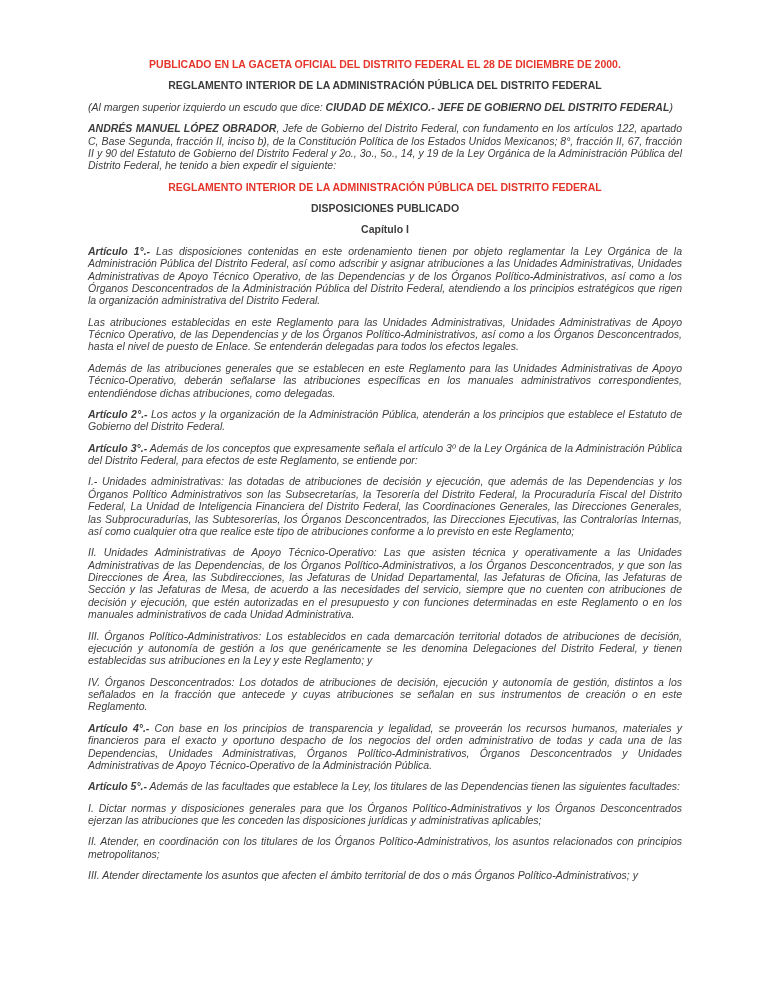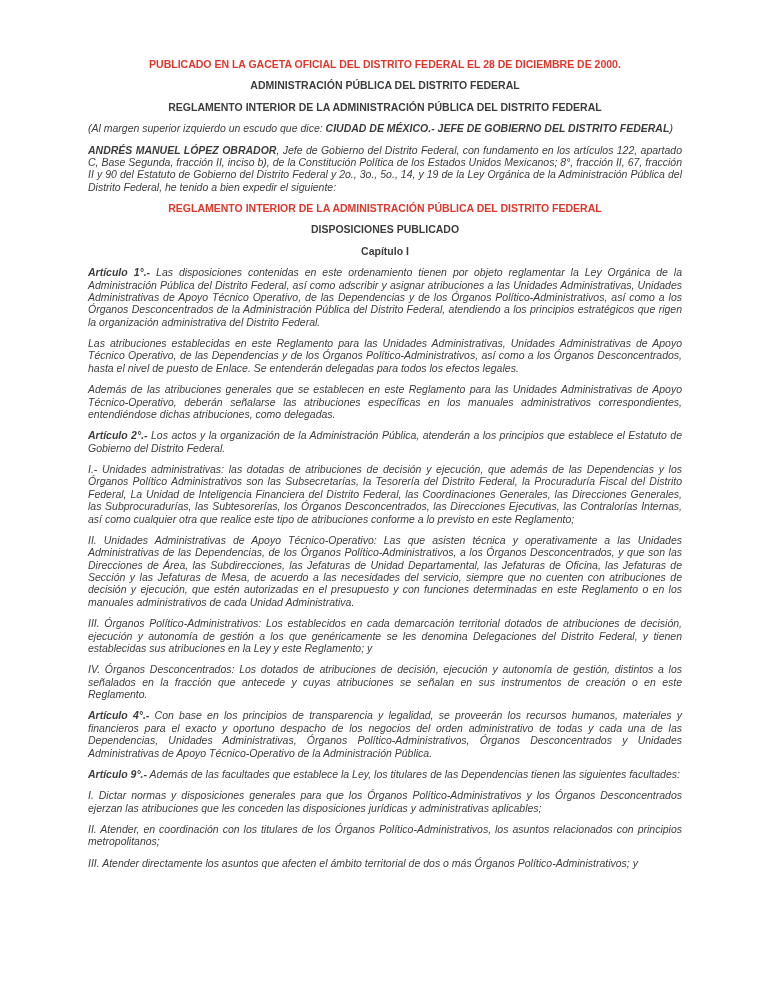--- a/index.html
+++ b/index.html
@@ -29,21 +29,20 @@
   .bold { font-weight: bold; }
   .red { color: #e5352b; }
 </style>
 </head>
 <body>
 
 <div class="page">
 
   <p class="center bold red">PUBLICADO EN LA GACETA OFICIAL DEL DISTRITO FEDERAL EL 28 DE DICIEMBRE DE 2000.</p>
 
-  <p class="center bold">ADMINISTRACIÓN PÚBLICA DEL DISTRITO FEDERAL</p>
 
   <p class="center bold">REGLAMENTO INTERIOR DE LA ADMINISTRACIÓN PÚBLICA DEL DISTRITO FEDERAL</p>
 
   <p class="justify"><span>(Al margen superior izquierdo un escudo que dice: </span><span class="bold">CIUDAD DE MÉXICO.- JEFE DE GOBIERNO DEL DISTRITO FEDERAL</span><span>)</span></p>
 
   <p class="justify"><span class="bold">ANDRÉS MANUEL LÓPEZ OBRADOR</span><span>, Jefe de Gobierno del Distrito Federal, con fundamento en los artículos 122, apartado C, Base Segunda, fracción II, inciso b), de la Constitución Política de los Estados Unidos Mexicanos; 8°, fracción II, 67, fracción II y 90 del Estatuto de Gobierno del Distrito Federal y 2o., 3o., 5o., 14, y 19 de la Ley Orgánica de la Administración Pública del Distrito Federal, he tenido a bien expedir el siguiente:</span></p>
 
   <p class="center bold red">REGLAMENTO INTERIOR DE LA ADMINISTRACIÓN PÚBLICA DEL DISTRITO FEDERAL</p>
 
   <div class="block center bold">
@@ -55,32 +54,33 @@
   </div>
 
   <p class="justify"><span class="bold">Artículo 1°.-</span><span> Las disposiciones contenidas en este ordenamiento tienen por objeto reglamentar la Ley Orgánica de la Administración Pública del Distrito Federal, así como adscribir y asignar atribuciones a las Unidades Administrativas, Unidades Administrativas de Apoyo Técnico Operativo, de las Dependencias y de los Órganos Político-Administrativos, así como a los Órganos Desconcentrados de la Administración Pública del Distrito Federal, atendiendo a los principios estratégicos que rigen la organización administrativa del Distrito Federal.</span></p>
 
   <p class="justify"><span class="bold"></span><span>Las atribuciones establecidas en este Reglamento para las Unidades Administrativas, Unidades Administrativas de Apoyo Técnico Operativo, de las Dependencias y de los Órganos Político-Administrativos, así como a los Órganos Desconcentrados, hasta el nivel de puesto de Enlace. Se entenderán delegadas para todos los efectos legales.</span></p>
 
   <p class="justify"><span class="bold"></span><span>Además de las atribuciones generales que se establecen en este Reglamento para las Unidades Administrativas de Apoyo Técnico-Operativo, deberán señalarse las atribuciones específicas en los manuales administrativos correspondientes, entendiéndose dichas atribuciones, como delegadas.</span></p>
 
   <p class="justify"><span class="bold">Artículo 2°.-</span><span> Los actos y la organización de la Administración Pública, atenderán a los principios que establece el Estatuto de Gobierno del Distrito Federal.</span></p>
 
+  <p class="justify"><span class="bold">Artículo 3°.-</span><span> Además de los conceptos que expresamente señala el artículo 3º de la Ley Orgánica de la Administración Pública del Distrito Federal, para efectos de este Reglamento, se entiende por:</span></p>
 
   <p class="justify"><span class="bold"></span><span>I.- Unidades administrativas: las dotadas de atribuciones de decisión y ejecución, que además de las Dependencias y los Órganos Político Administrativos son las Subsecretarías, la Tesorería del Distrito Federal, la Procuraduría Fiscal del Distrito Federal, La Unidad de Inteligencia Financiera del Distrito Federal, las Coordinaciones Generales, las Direcciones Generales, las Subprocuradurías, las Subtesorerías, los Órganos Desconcentrados, las Direcciones Ejecutivas, las Contralorías Internas, así como cualquier otra que realice este tipo de atribuciones conforme a lo previsto en este Reglamento;</span></p>
 
   <p class="justify"><span class="bold"></span><span>II. Unidades Administrativas de Apoyo Técnico-Operativo: Las que asisten técnica y operativamente a las Unidades Administrativas de las Dependencias, de los Órganos Político-Administrativos, a los Órganos Desconcentrados, y que son las Direcciones de Área, las Subdirecciones, las Jefaturas de Unidad Departamental, las Jefaturas de Oficina, las Jefaturas de Sección y las Jefaturas de Mesa, de acuerdo a las necesidades del servicio, siempre que no cuenten con atribuciones de decisión y ejecución, que estén autorizadas en el presupuesto y con funciones determinadas en este Reglamento o en los manuales administrativos de cada Unidad Administrativa.</span></p>
 
   <p class="justify"><span class="bold"></span><span>III. Órganos Político-Administrativos: Los establecidos en cada demarcación territorial dotados de atribuciones de decisión, ejecución y autonomía de gestión a los que genéricamente se les denomina Delegaciones del Distrito Federal, y tienen establecidas sus atribuciones en la Ley y este Reglamento; y</span></p>
 
   <p class="justify"><span class="bold"></span><span>IV. Órganos Desconcentrados: Los dotados de atribuciones de decisión, ejecución y autonomía de gestión, distintos a los señalados en la fracción que antecede y cuyas atribuciones se señalan en sus instrumentos de creación o en este Reglamento.</span></p>
 
   <p class="justify"><span class="bold">Artículo 4°.-</span><span> Con base en los principios de transparencia y legalidad, se proveerán los recursos humanos, materiales y financieros para el exacto y oportuno despacho de los negocios del orden administrativo de todas y cada una de las Dependencias, Unidades Administrativas, Órganos Político-Administrativos, Órganos Desconcentrados y Unidades Administrativas de Apoyo Técnico-Operativo de la Administración Pública.</span></p>
 
-  <p class="justify"><span class="bold">Artículo 9°.-</span><span> Además de las facultades que establece la Ley, los titulares de las Dependencias tienen las siguientes facultades:</span></p>
+  <p class="justify"><span class="bold">Artículo 5°.-</span><span> Además de las facultades que establece la Ley, los titulares de las Dependencias tienen las siguientes facultades:</span></p>
 
   <p class="justify"><span class="bold"></span><span>I. Dictar normas y disposiciones generales para que los Órganos Político-Administrativos y los Órganos Desconcentrados ejerzan las atribuciones que les conceden las disposiciones jurídicas y administrativas aplicables;</span></p>
 
   <p class="justify"><span class="bold"></span><span>II. Atender, en coordinación con los titulares de los Órganos Político-Administrativos, los asuntos relacionados con principios metropolitanos;</span></p>
 
   <p class="justify"><span class="bold"></span><span>III. Atender directamente los asuntos que afecten el ámbito territorial de dos o más Órganos Político-Administrativos; y</span></p>
 
 </div>
 
 </body></html>

